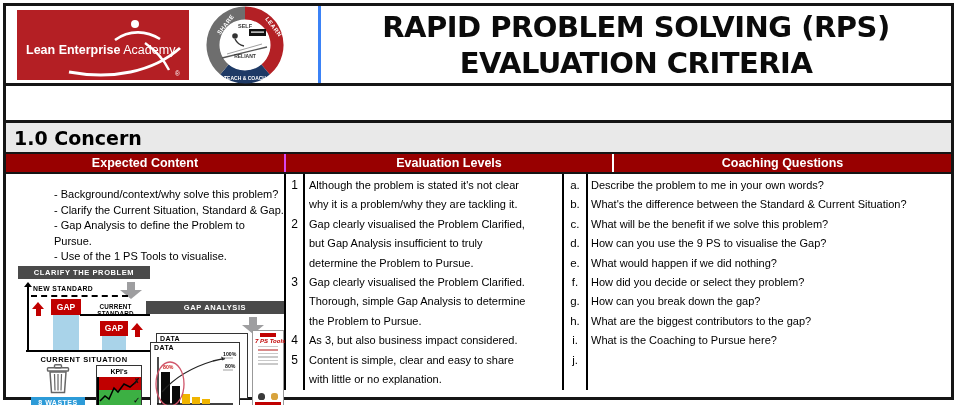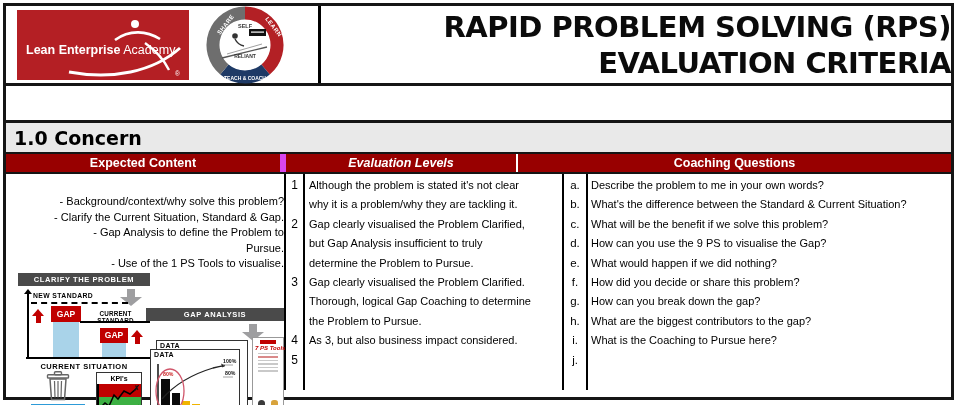--- a/index.html
+++ b/index.html
@@ -6,49 +6,49 @@
   html,body { width:960px; height:405px; background:#fff; font-family:"Liberation Sans",sans-serif; }
   .page { position:absolute; left:3px; top:3px; width:951px; height:397px; border:3px solid #151515; background:#fff; }
 
   
   .hdr { display:flex; height:80px; border-bottom:3px solid #151515; }
   .logo-cell { width:312px; display:flex; align-items:center; }
   .lea-box { position:relative; width:172px; height:70px; margin-left:11px; background:#b41f24; overflow:hidden; }
   .lea-text { position:absolute; left:9px; top:33px; color:#fff; font-size:12.5px; white-space:nowrap; }
   .lea-text b { font-weight:bold;margin-top:38px; }
   .badge { position:relative; width:80px; height:80px; margin-left:16px; margin-top:0px; }
-  .title-cell { flex:1; border-left:3px solid #000000; display:flex; flex-direction:column; justify-content:center; align-items:flex-end; text-align:center; font-family:"DejaVu Sans",sans-serif; font-weight:bold; font-size:29px; line-height:36px; color:#0b0b0b; letter-spacing:-0.5px; }
+  .title-cell { flex:1; border-left:3px solid #3b82f6; display:flex; flex-direction:column; justify-content:center; align-items:center; text-align:center; font-family:"DejaVu Sans",sans-serif; font-weight:bold; font-size:29px; line-height:36px; color:#0b0b0b; letter-spacing:-0.5px; }
 
   
   .spacer { height:37px; border-bottom:3px solid #151515; background:#fff; }
   .section { height:31px; background:#e9e9e9; border-bottom:2px solid #151515; font-family:"DejaVu Sans",sans-serif; font-weight:bold; font-size:19px; line-height:31px; padding-left:8px; color:#000; }
 
   .cols-hdr { display:flex; height:20px; background:#980000; border-bottom:2px solid #151515; color:#fff; font-weight:bold; font-size:12.5px; line-height:19px; text-align:center; }
-  .cols-hdr .c1 { width:280px; border-right:6px solid #d946ef; }
-  .cols-hdr .c2 { width:232px; border-right:2px solid #fff;font-style:italic; }
+  .cols-hdr .c1 { width:280px; border-right:2px solid #d946ef; }
+  .cols-hdr .c2 { width:328px; border-right:2px solid #fff; }
   .cols-hdr .c3 { flex:1; }
 
   
   .tbody { display:flex; height:216px; }
   .col1 { width:280px; border-right:2px solid #000; position:relative; }
   .col2 { width:278px; border-right:2px solid #000; position:relative; padding-top:2px; }
   .col3 { flex:1; position:relative; padding-top:2px; }
   .col2::before { content:""; position:absolute; left:17px; top:0; bottom:0; width:1.5px; background:#000; }
   .col3::before { content:""; position:absolute; left:22px; top:0; bottom:0; width:1.5px; background:#000; }
 
   .lvl { display:flex; }
   .lvl-n { width:17px; text-align:center; font-size:12px; line-height:19.4px; flex:none; }
   .lvl-t { padding-left:6px; font-size:11px; line-height:19.4px; white-space:nowrap; }
 
   .q { display:flex; }
   .q-l { width:22px; text-align:center; font-size:11.5px; line-height:19.4px; flex:none; }
   .q-t { padding-left:5px; padding-right:4px; font-size:11px; line-height:19.4px; }
 
   
-  .ec-lines { padding-top:20px; text-align:right; font-size:11px; line-height:15.5px;margin-left:48px; }
+  .ec-lines { padding-top:13px; text-align:left; font-size:11px; line-height:15.5px;margin-left:48px; }
   .panels { position:relative; height:148px; margin-top:1px; }
   .panel { position:absolute; top:0; height:148px; }
   .p1 { left:12px; width:132px; }
   .p2 { left:140px; width:138px;margin-top:35px; }
   .p-hdr { position:absolute; left:0; right:0; top:0; height:13px; background:#4a4a4a; color:#fff; font-weight:bold; font-size:7.5px; line-height:13px; text-align:center; letter-spacing:0.6px; }
   .p-bar { position:absolute; left:0; right:0; top:133px; height:13px; background:#4a4a4a; color:#fff; font-weight:bold; font-size:7.5px; line-height:13px; text-align:center; letter-spacing:0.6px; }
 
   .arr { position:absolute; width:22px; }
   .arr .stem { width:8px; height:8px; background:#9e9ea0; margin:0 auto; }
   .arr .head { width:0; height:0; border-left:11px solid transparent; border-right:11px solid transparent; border-top:9px solid #9e9ea0; }
@@ -279,32 +279,36 @@
         <div class="lvl-t">
           <div>Gap clearly visualised the Problem Clarified,</div>
           <div>but Gap Analysis insufficient to truly</div>
           <div>determine the Problem to Pursue.</div>
         </div>
       </div>
       <div class="lvl">
         <div class="lvl-n">3</div>
         <div class="lvl-t">
           <div>Gap clearly visualised the Problem Clarified.</div>
-          <div>Thorough, logical Gap Coaching to determine</div>
+          <div>Thorough, simple Gap Analysis to determine</div>
           <div>the Problem to Pursue.</div>
         </div>
       </div>
       <div class="lvl">
         <div class="lvl-n">4</div>
         <div class="lvl-t">
           <div>As 3, but also business impact considered.</div>
         </div>
       </div>
       <div class="lvl">
         <div class="lvl-n">5</div>
+        <div class="lvl-t">
+          <div>Content is simple, clear and easy to share</div>
+          <div>with little or no explanation.</div>
+        </div>
       </div>
     </div>
 
     <div class="col3">
       <div class="q">
         <div class="q-l">a.</div>
         <div class="q-t">Describe the problem to me in your own words?</div>
       </div>
       <div class="q">
         <div class="q-l">b.</div>
@@ -317,21 +321,21 @@
       <div class="q">
         <div class="q-l">d.</div>
         <div class="q-t">How can you use the 9 PS to visualise the Gap?</div>
       </div>
       <div class="q">
         <div class="q-l">e.</div>
         <div class="q-t">What would happen if we did nothing?</div>
       </div>
       <div class="q">
         <div class="q-l">f.</div>
-        <div class="q-t">How did you decide or share this problem?</div>
+        <div class="q-t">How did you decide or select they problem?</div>
       </div>
       <div class="q">
         <div class="q-l">g.</div>
         <div class="q-t">How can you break down the gap?</div>
       </div>
       <div class="q">
         <div class="q-l">h.</div>
         <div class="q-t">What are the biggest contributors to the gap?</div>
       </div>
       <div class="q">

